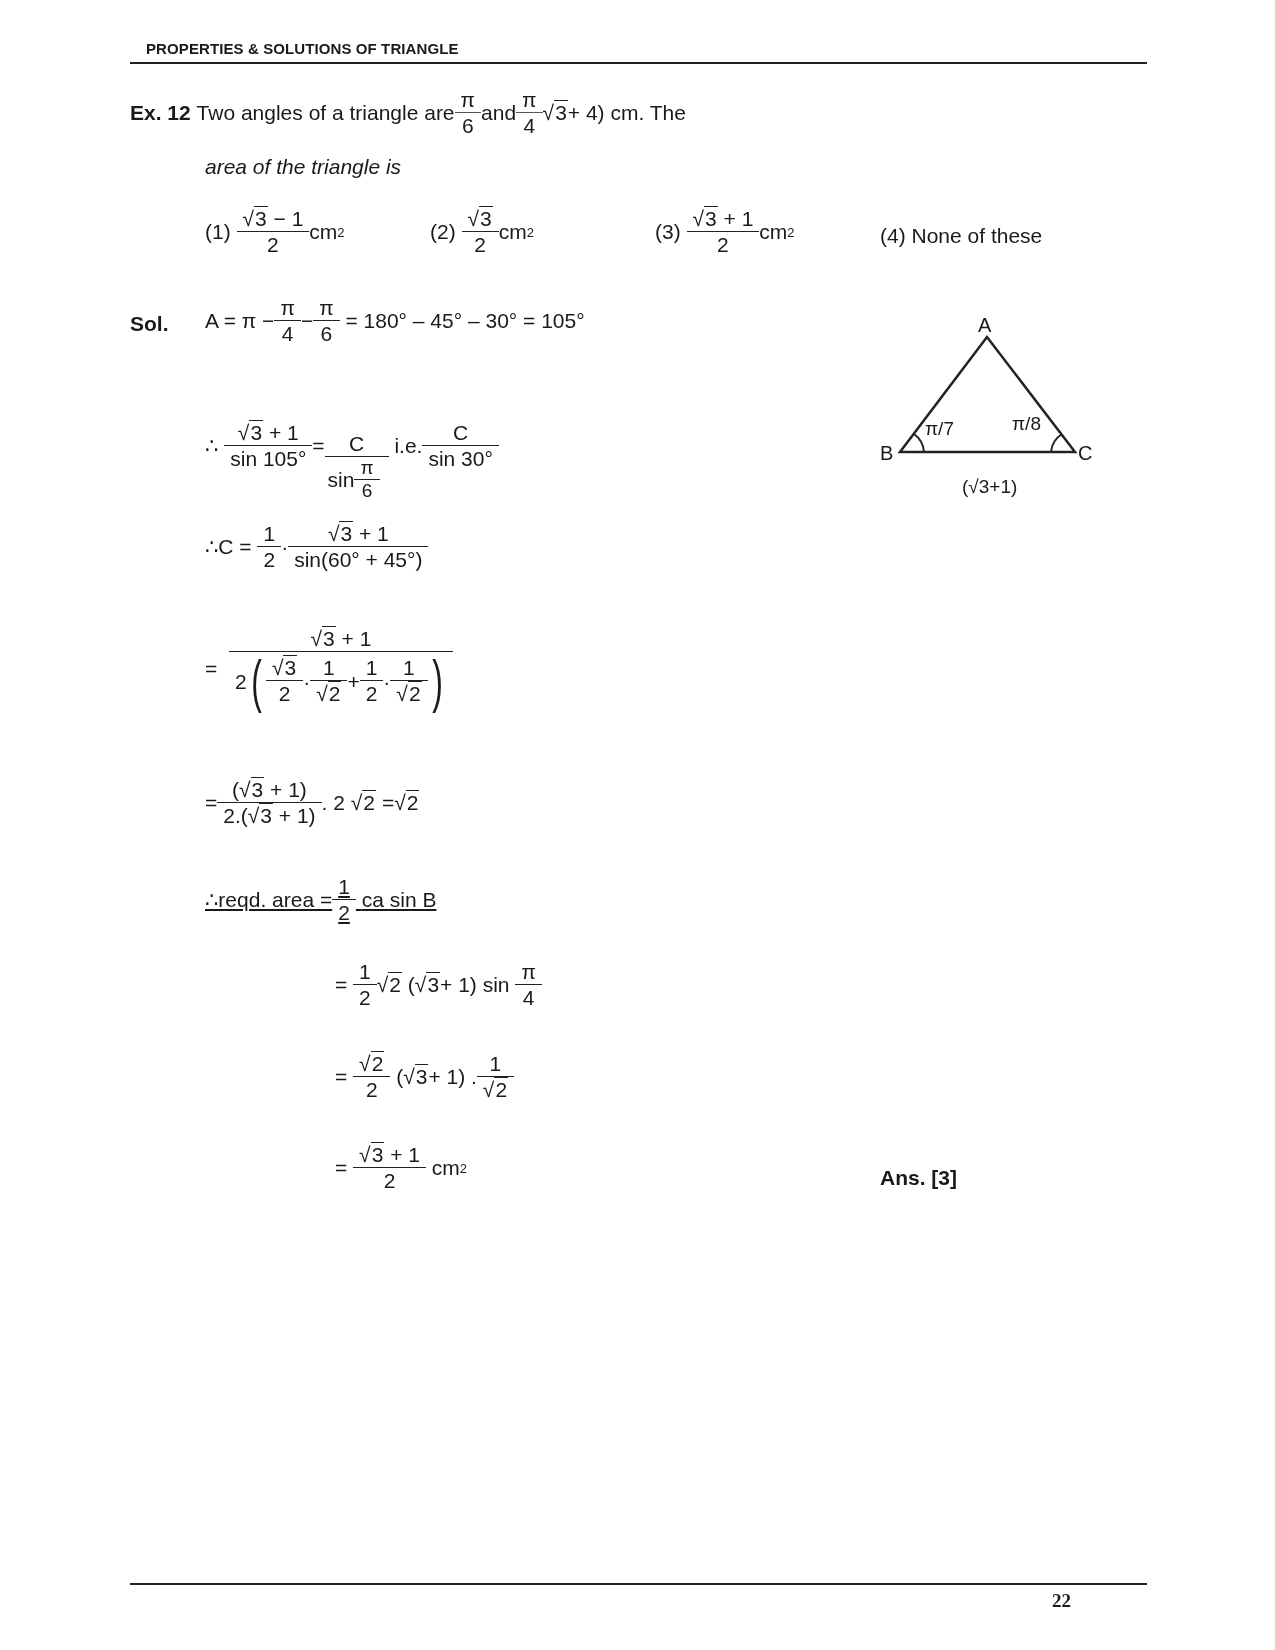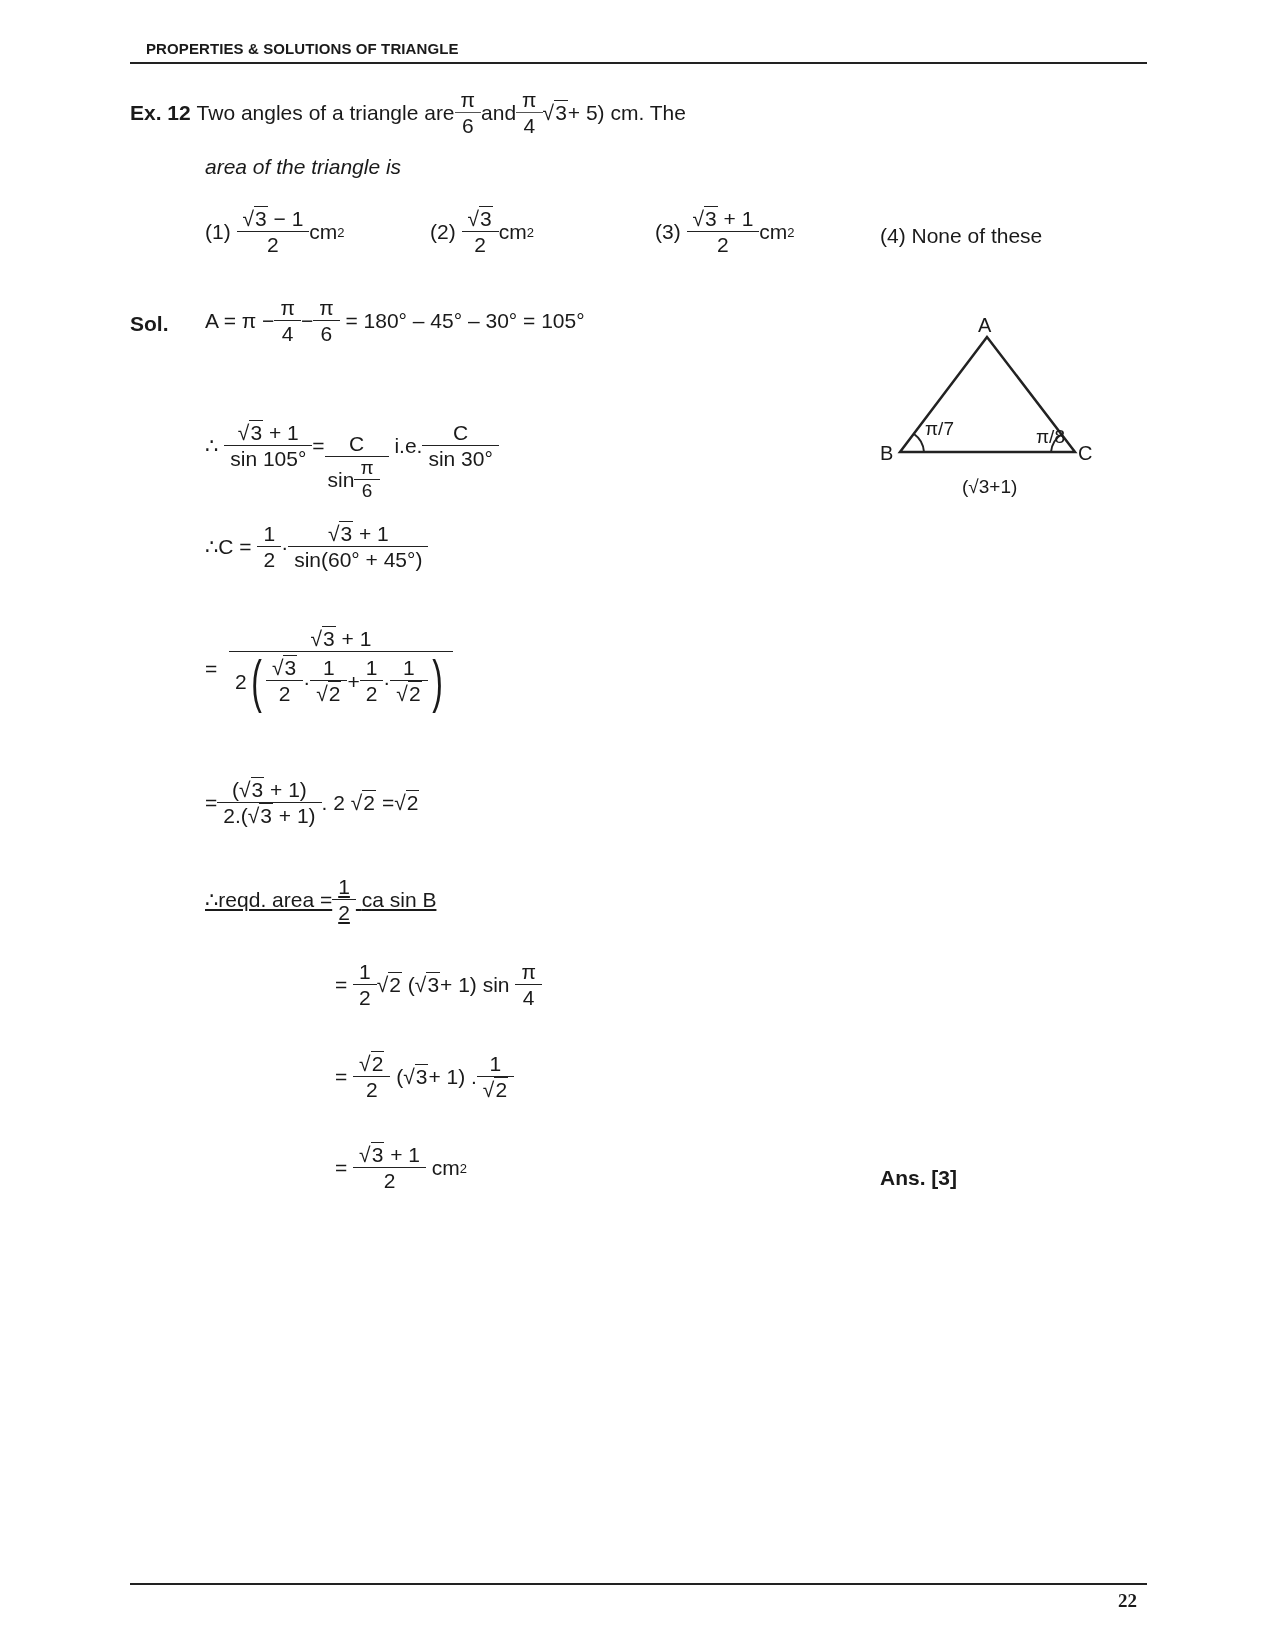--- a/index.html
+++ b/index.html
@@ -32,21 +32,21 @@
   <span class="frac">
       <span class="n">π</span>
       <span class="d" style="border-top-color:#555">6</span>
     </span>
   <span>and</span>
   <span class="frac">
       <span class="n">π</span>
       <span class="d" style="border-top-color:#555">4</span>
     </span>
   <span class="sqrt">√<span class="rad">3</span></span>
-  <span> + 5) cm. The</span>
+  <span> + 4) cm. The</span>
 </div>
 <div class="abs t" style="left:205px;top:155px;font-style:italic;">area of the triangle is</div>
 
 <div class="abs t row" style="left:205px;top:207px;">
   <span>(1)</span>&nbsp;
   <span class="frac">
       <span class="n">√<span class="sqrt"><span class="rad">3</span></span><span> − 1</span></span>
       <span class="d">2</span>
     </span>
   <span>cm</span><sup>2</sup>
@@ -212,17 +212,17 @@
 
 <svg class="abs" style="left:870px;top:310px;" width="240" height="180">
   <polygon points="117,27 30,142 205,142" fill="none" stroke="#222" stroke-width="2.5"></polygon>
   <path d="M 54,142 A 24 24 0 0 0 44,124" fill="none" stroke="#222" stroke-width="2"></path>
   <path d="M 181,142 A 24 24 0 0 1 192,124" fill="none" stroke="#222" stroke-width="2"></path>
 </svg>
 <div class="abs t" style="left:978px;top:314px;font-size:20px;">A</div>
 <div class="abs t" style="left:880px;top:442px;font-size:20px;">B</div>
 <div class="abs t" style="left:1078px;top:442px;font-size:20px;">C</div>
 <div class="abs t" style="left:925px;top:418px;font-size:19px;">π/7</div>
-<div class="abs t" style="left:1036px;top:413px;font-size:19px;margin-top:13px;">π/8</div>
+<div class="abs t" style="left:1012px;top:413px;font-size:19px;">π/8</div>
 <div class="abs t" style="left:962px;top:456px;font-size:19px;margin-top:20px;">(√3+1)</div>
 
 <div class="abs rule" style="top:1583px;"></div>
-<div class="abs pageno" style="left:1118px;top:1590px;">22</div>
+<div class="abs pageno" style="left:1052px;top:1590px;">22</div>
 
 </body></html>

